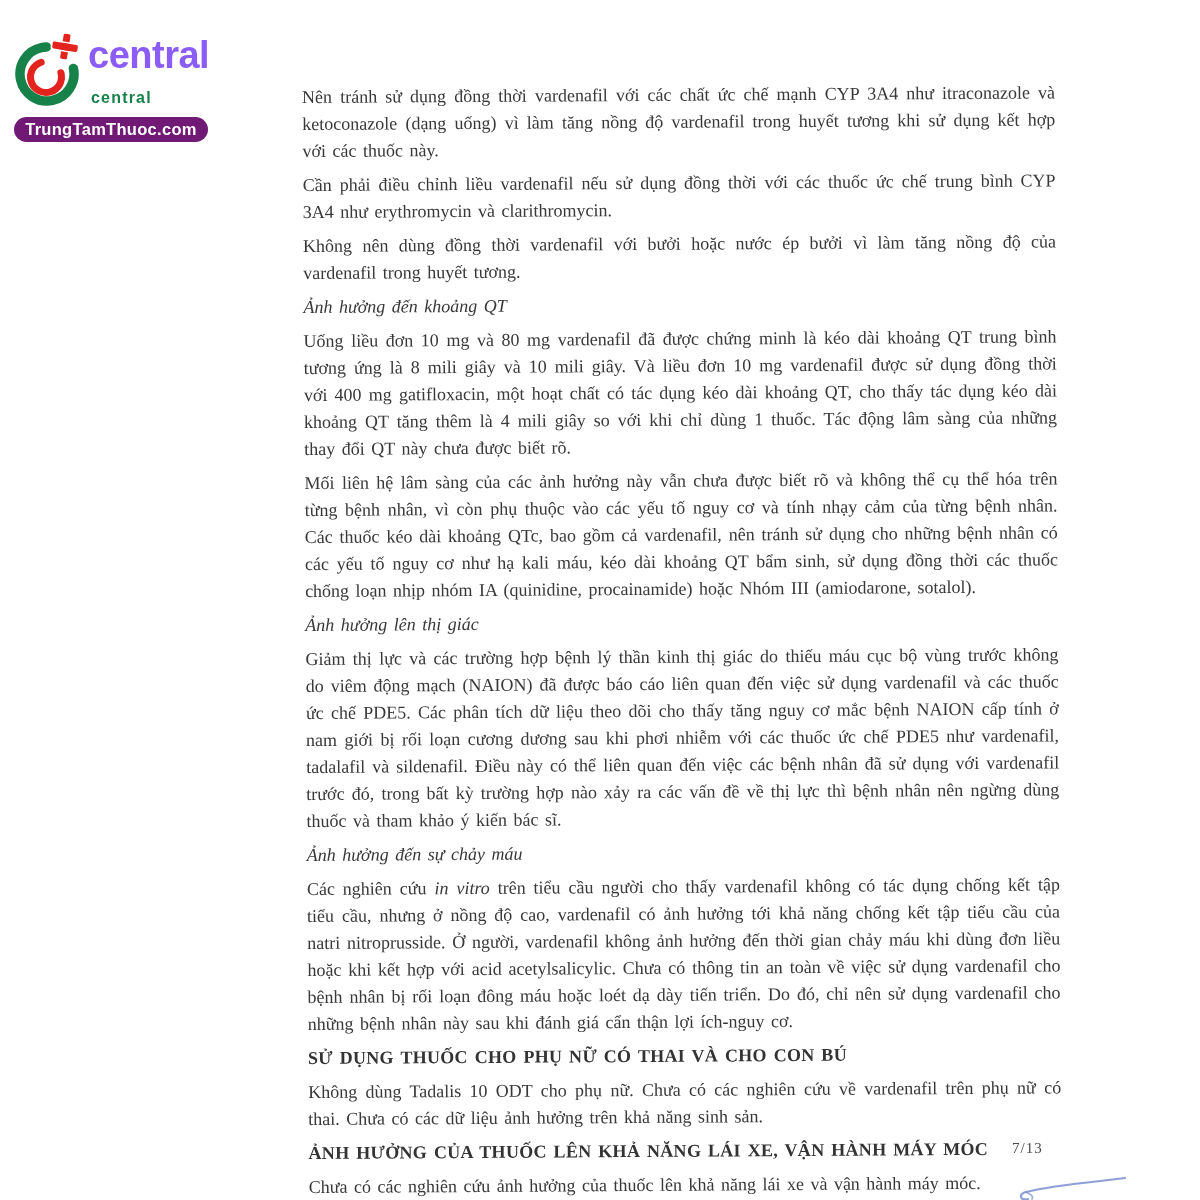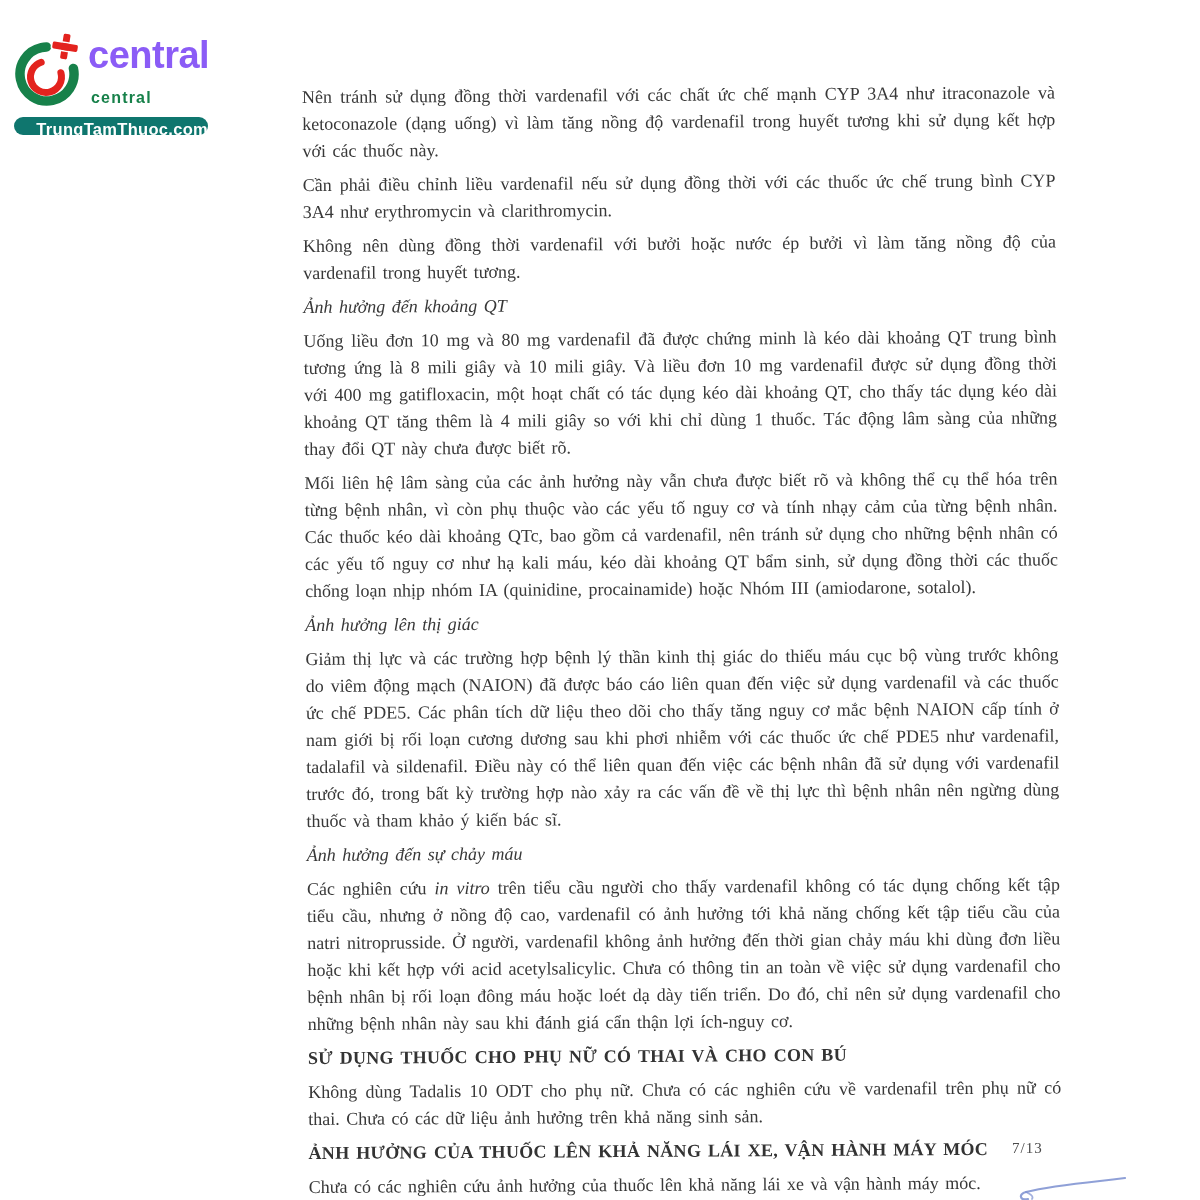--- a/index.html
+++ b/index.html
@@ -27,24 +27,24 @@
     font-size: 38px; font-weight: bold; letter-spacing: -0.5px;
     color: #8b5cf6;
   }
   .logo-pharmacy {
     position: absolute; left: 79px; top: 63px;
     font-size: 16px; font-weight: bold; letter-spacing: 1.2px;
     color: #17814a;
   }
   .logo-badge {
     position: absolute; left: 2px; top: 91px;
-    width: 194px; height: 18px; border-radius: 13px;
-    background: #0f766e;
+    width: 194px; height: 25px; border-radius: 13px;
+    background: #701a75;
     color: #ffffff; font-size: 16.5px; font-weight: bold;
-    text-align: right; line-height: 25px; letter-spacing: 0.3px;
+    text-align: center; line-height: 25px; letter-spacing: 0.3px;
   }
 
   
   .content {
     position: absolute; left: 302px; top: 84px; width: 753px;
     transform: rotate(-0.35deg); transform-origin: 0 0;
     font-size: 18px; line-height: 27px; word-spacing: 2px;
     text-align: justify;
     color: #383838;
   }

